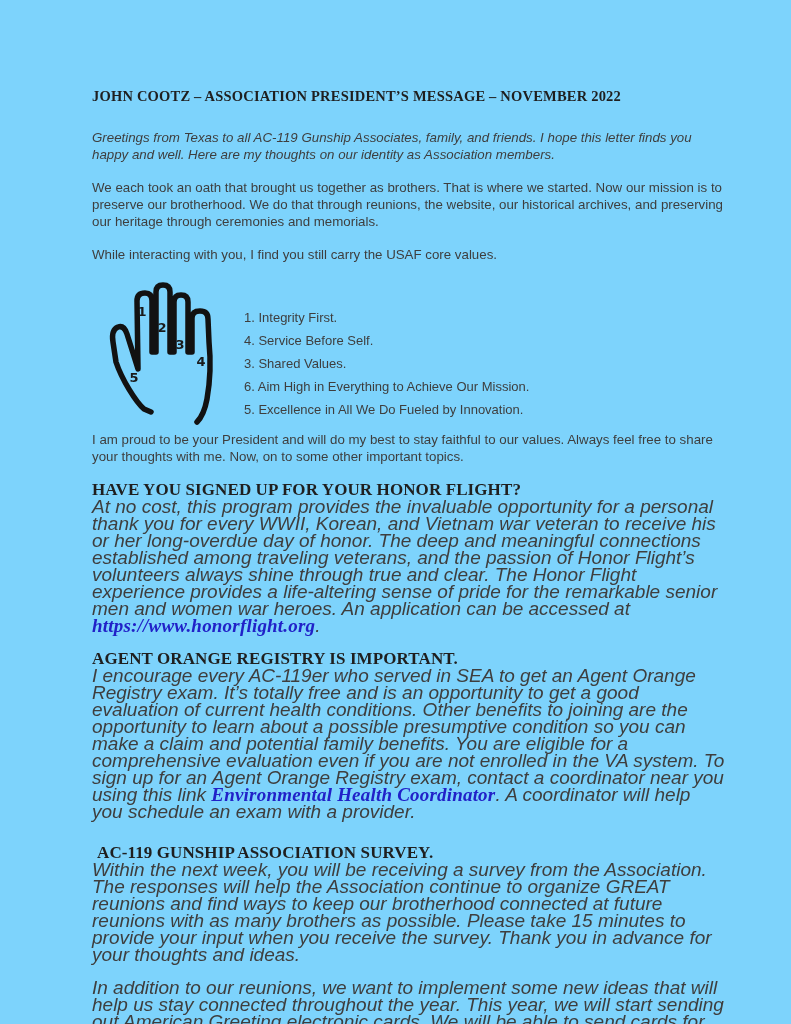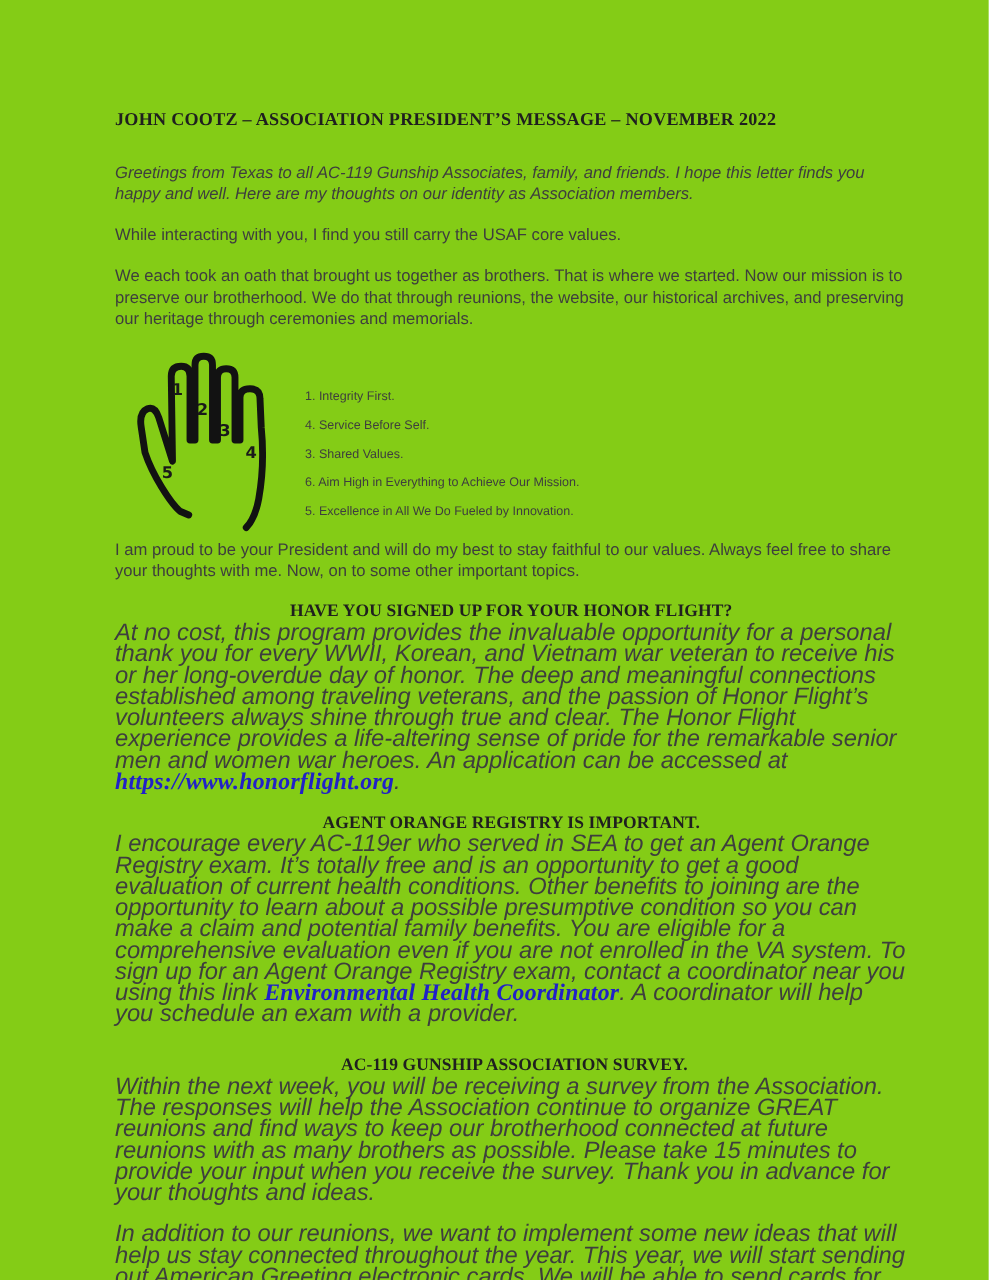--- a/index.html
+++ b/index.html
@@ -11,21 +11,21 @@
     width: 791px;
     height: 1024px;
     overflow: hidden;
     font-family: "Liberation Sans", sans-serif;
   }
   .page {
     box-sizing: border-box;
     width: 791px;
     height: 1024px;
     padding: 88px 65px 40px 92px;
-    background: #84cc16;
+    background: #7dd3fc;
   }
   .doc-title {
     font-family: "Liberation Serif", serif;
     font-weight: bold;
     font-size: 14.5px;
     line-height: 17px;
     letter-spacing: 0.2px;
     color: #1f1f1f;
     margin: 0 0 24px 0;
   }
@@ -50,40 +50,39 @@
     width: 132px;
     height: 148px;
     flex: none;
   }
   .values-list {
     list-style: none;
     margin: 0;
     padding: 25px 0 0 8px;
   }
   .values-list li {
-    font-size: 10px;
+    font-size: 13px;
     line-height: 23px;
     color: #3e3e3e;
     white-space: nowrap;
   }
   .section {
     margin: 16px 0 0 0;
   }
   .section.extra-gap {
     margin-top: 24px;
   }
   .section-heading {
     font-family: "Liberation Serif", serif;
     font-weight: bold;
-    font-size: 14px;
+    font-size: 17px;
     line-height: 17px;
     letter-spacing: 0.1px;
     color: #1f1f1f;
     margin: 0;
-    text-align: center;
   }
   .section-heading.indented {
     padding-left: 5px;
   }
   .section p {
     font-size: 19px;
     line-height: 17px;
     color: #3e3e3e;
     margin: 0;
     font-style: italic;
@@ -113,23 +112,23 @@
 </style>
 </head>
 <body>
 
 <div class="page">
 
   <h1 class="doc-title">JOHN COOTZ – ASSOCIATION PRESIDENT’S MESSAGE – NOVEMBER 2022</h1>
 
   <p class="body-par first">Greetings from Texas to all AC-119 Gunship Associates, family, and friends. I hope this letter finds you happy and well. Here are my thoughts on our identity as Association members.</p>
 
+  <p class="body-par">We each took an oath that brought us together as brothers. That is where we started. Now our mission is to preserve our brotherhood. We do that through reunions, the website, our historical archives, and preserving our heritage through ceremonies and memorials.</p>
+
   <p class="body-par">While interacting with you, I find you still carry the USAF core values.</p>
-
-  <p class="body-par">We each took an oath that brought us together as brothers. That is where we started. Now our mission is to preserve our brotherhood. We do that through reunions, the website, our historical archives, and preserving our heritage through ceremonies and memorials.</p>
 
   <div class="values-figure">
     <div class="hand-wrap">
       <svg class="hand-svg" width="132" height="148" viewBox="0 0 132 146">
         <path class="hand-outline" d="
           M 47,130
           L 40,127
           C 32,120 18,98 12,80
           L 9,60
           Q 7,48 14,45

